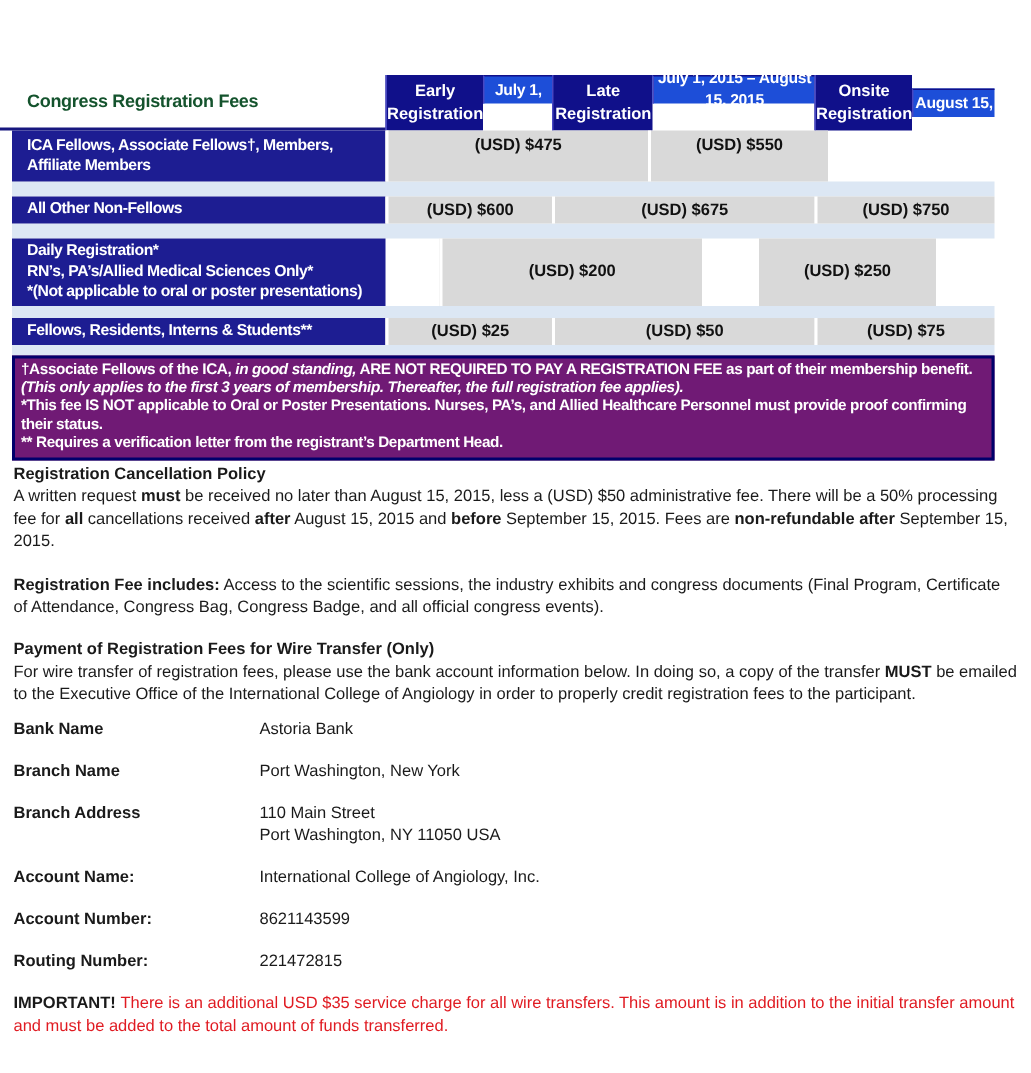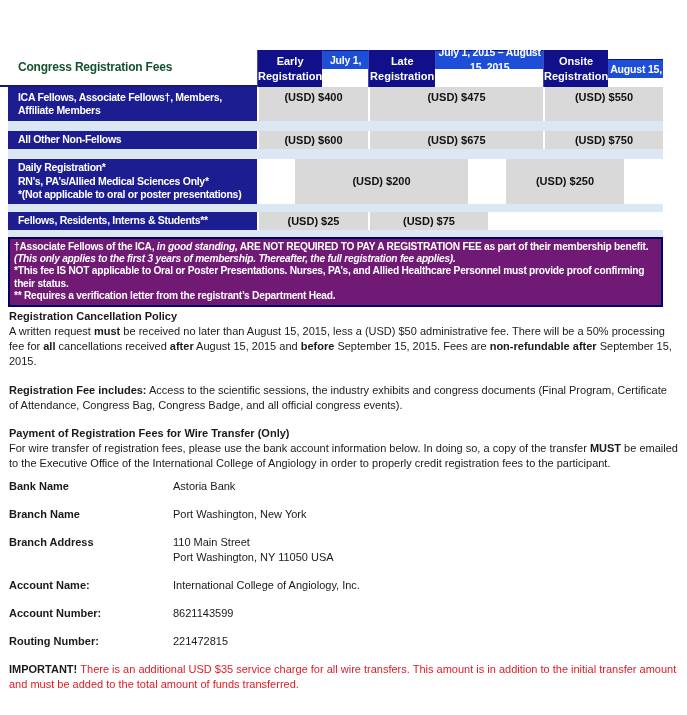--- a/index.html
+++ b/index.html
@@ -104,21 +104,20 @@
       </div>
       <div class="hdr-col w-onsite">
         <div class="h1">Onsite Registration</div>
         <div class="h2">After August 15, 2015</div>
       </div>
     </div>
 
     <div class="frow h34 row-top">
       <div class="fcat">ICA Fellows, Associate Fellows†, Members,
 Affiliate Members</div>
-      <div class="fval w-early">(USD) $400</div>
       <div class="fval w-late">(USD) $475</div>
       <div class="fval w-onsite">(USD) $550</div>
     </div>
     <div class="gap g10"></div>
 
     <div class="frow h18">
       <div class="fcat">All Other Non-Fellows</div>
       <div class="fval w-early">(USD) $600</div>
       <div class="fval w-late">(USD) $675</div>
       <div class="fval w-onsite">(USD) $750</div>
@@ -130,20 +129,21 @@
 RN’s, PA’s/Allied Medical Sciences Only*
 *(Not applicable to oral or poster presentations)</div>
       <div class="fval w-late">(USD) $200</div>
       <div class="fval w-onsite">(USD) $250</div>
     </div>
     <div class="gap g8"></div>
 
     <div class="frow h18">
       <div class="fcat">Fellows, Residents, Interns &amp; Students**</div>
       <div class="fval w-early">(USD) $25</div>
+      <div class="fval w-late">(USD) $50</div>
       <div class="fval w-onsite">(USD) $75</div>
     </div>
     <div class="gap g7"></div>
   </div>
 
   <div class="note-box">
     <p><span>†Associate Fellows of the ICA, </span><span style="font-style: italic;">in good standing,</span><span> ARE NOT REQUIRED TO PAY A REGISTRATION FEE as part of their membership benefit.</span></p>
     <p><span style="font-style: italic;">(This only applies to the first 3 years of membership. Thereafter, the full registration fee applies).</span></p>
     <p><span>*This fee IS NOT applicable to Oral or Poster Presentations. Nurses, PA’s, and Allied Healthcare Personnel must provide proof confirming their status.</span></p>
     <p><span>** Requires a verification letter from the registrant’s Department Head.</span></p>

